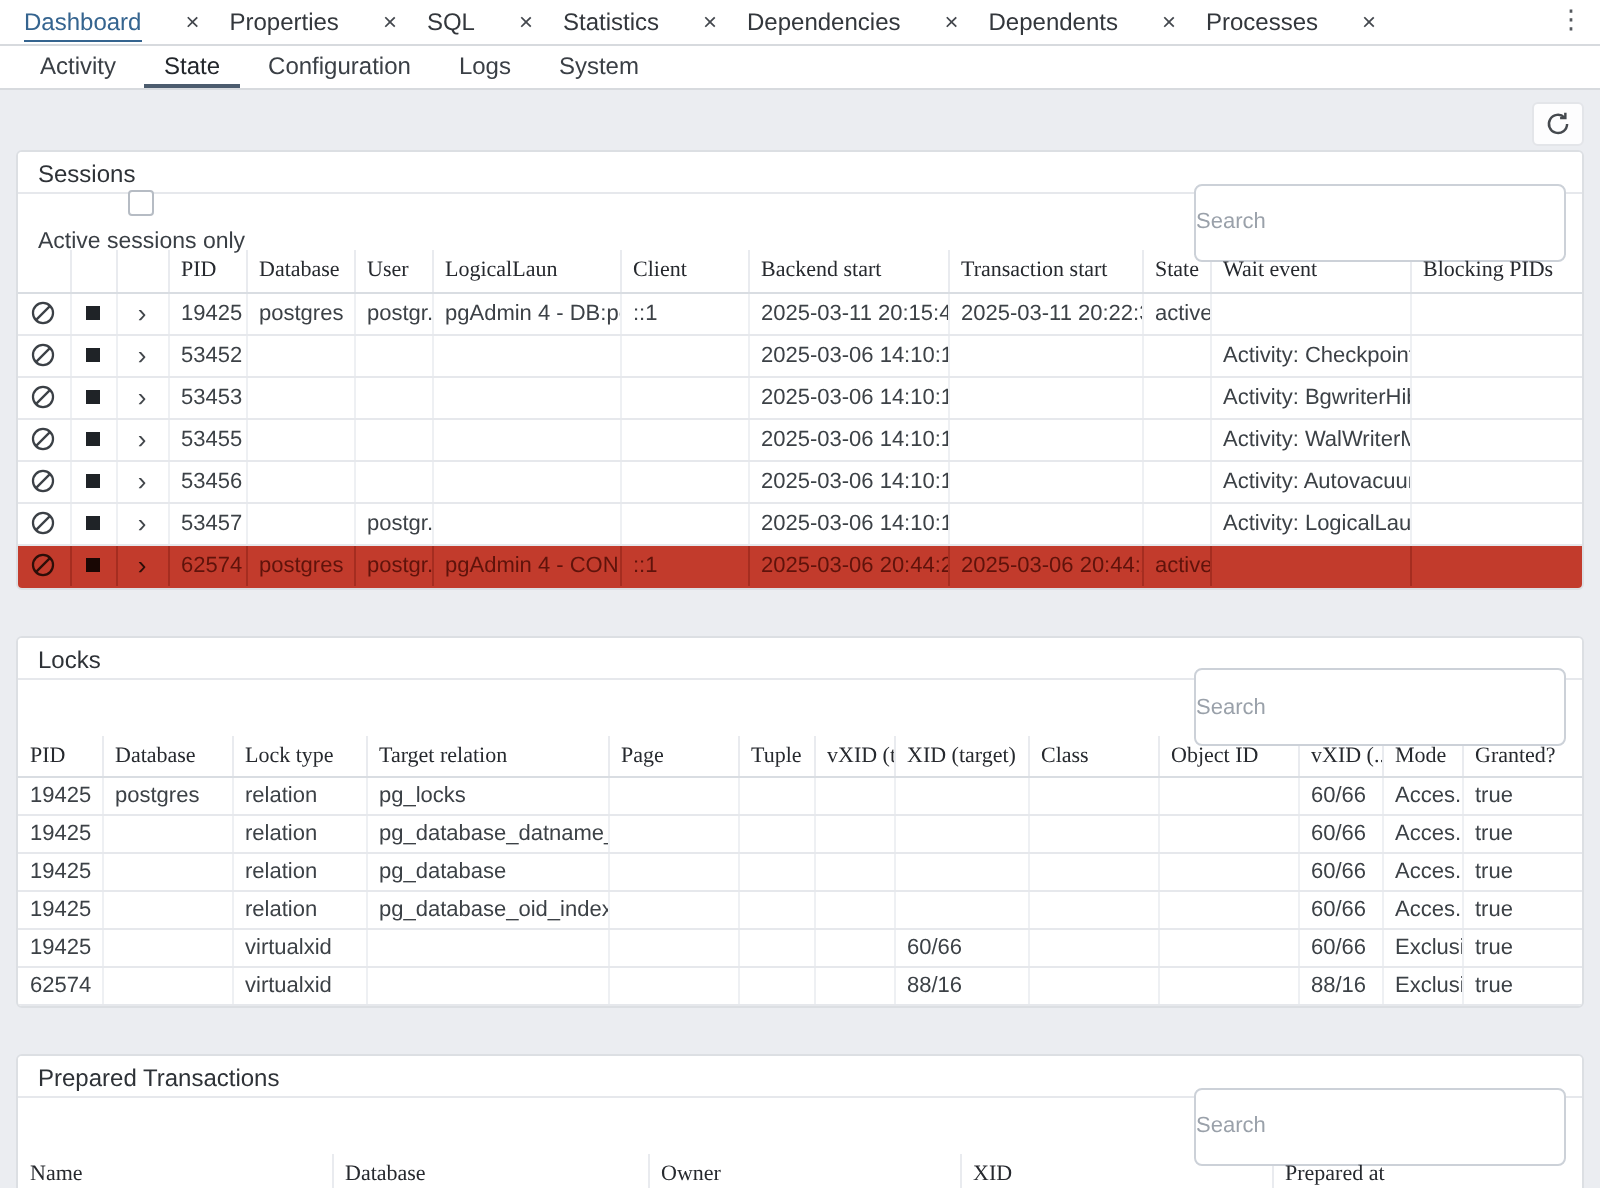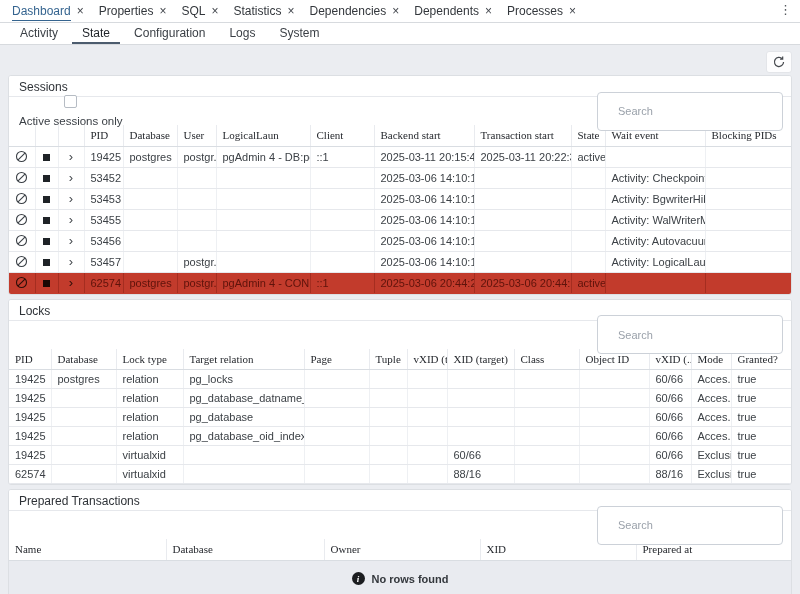--- a/index.html
+++ b/index.html
@@ -3,21 +3,21 @@
 <meta charset="utf-8">
 <style>
   * { margin:0; padding:0; box-sizing:border-box; }
   html,body { width:800px; height:594px; overflow:hidden;
     font-family:"Liberation Sans","DejaVu Sans",sans-serif;
     background:#fff; color:#303338; }
 
   
   .tabbar { height:23px; display:flex; align-items:center; padding-left:8px;
     border-bottom:1px solid #d7dade; background:#fff; position:relative; }
-  .tab { display:flex; align-items:center; gap:6px; padding:0 11px 0 4px;
+  .tab { display:flex; align-items:center; gap:22px; padding:0 11px 0 4px;
     font-size:12px; color:#33373c; cursor:pointer; height:100%; }
   .tab .tab-label { padding:2px 0; }
   .tab.active .tab-label { color:var(--accent,#35648f);
     border-bottom:1px solid var(--accent,#35648f); }
   .tab .close-x { font-size:12px; color:#43474d; line-height:1; }
   .kebab { position:absolute; right:8px; top:2px; font-size:13px; color:#55595e;
     letter-spacing:0; cursor:pointer; }
 
   
   .subtabbar { height:22px; display:flex; align-items:flex-end; gap:4px;
@@ -27,31 +27,31 @@
     padding-bottom:2px; color:#22262b; }
 
   
   .content { background:var(--content-bg,#ebedf1); height:549px; padding:4px 8px 0 8px; }
   .refresh-row { height:26px; display:flex; justify-content:flex-end; align-items:center; }
   .refresh-btn { width:26px; height:22px; background:#fdfdfe; border:1px solid #e3e5e9;
     border-radius:3px; display:flex; align-items:center; justify-content:center;
     cursor:pointer; color:#45494e; }
 
   .panel { background:#fff; border:1px solid #dcdfe3; border-radius:3px;
-    margin-bottom:4px; overflow:hidden; }
+    margin-bottom:23px; overflow:hidden; }
   .panel-header { font-size:12px; color:#2e3237; padding:4px 10px 3px 10px;
     border-bottom:1px solid #e6e8ec; background:#fff; height:21px; }
   .panel-toolbar { display:flex; justify-content:space-between; align-items:center;
     padding:3px 8px 3px 10px; height:28px; }
   .toolbar-left { display:flex; align-items:center; gap:7px;flex-direction:column; }
   .checkbox { width:13px; height:13px; border:1px solid #b6bcc4; border-radius:2px;
     background:#fff; cursor:pointer; }
   .checkbox-label { font-size:11.5px; color:#3a3f45; }
   .search-input { width:186px; height:39px; border:1px solid #ccd1d8; border-radius:4px;
-    padding:0 20px; font-size:11px; color:#33373c; background:#fff; outline:none;
+    padding:0 0; font-size:11px; color:#33373c; background:#fff; outline:none;
     font-family:"Liberation Sans","DejaVu Sans",sans-serif; }
   .search-input::placeholder { color:#9aa1aa; }
 
   table { width:100%; border-collapse:collapse; table-layout:fixed; font-size:11px; }
   th { text-align:left; font-weight:normal; color:#26292e; padding:4px 6px;
     border-bottom:1px solid #d9dde2; border-right:1px solid #e9ebef;
     white-space:nowrap; overflow:hidden; height:21px; cursor:pointer;font-family:Liberation Serif, serif; }
   td { padding:3px 6px; border-bottom:1px solid #e6e8ec; border-right:1px solid #eef0f3;
     white-space:nowrap; overflow:hidden; color:#3c4146; height:21px; }
   th:last-child, td:last-child { border-right:none; }

